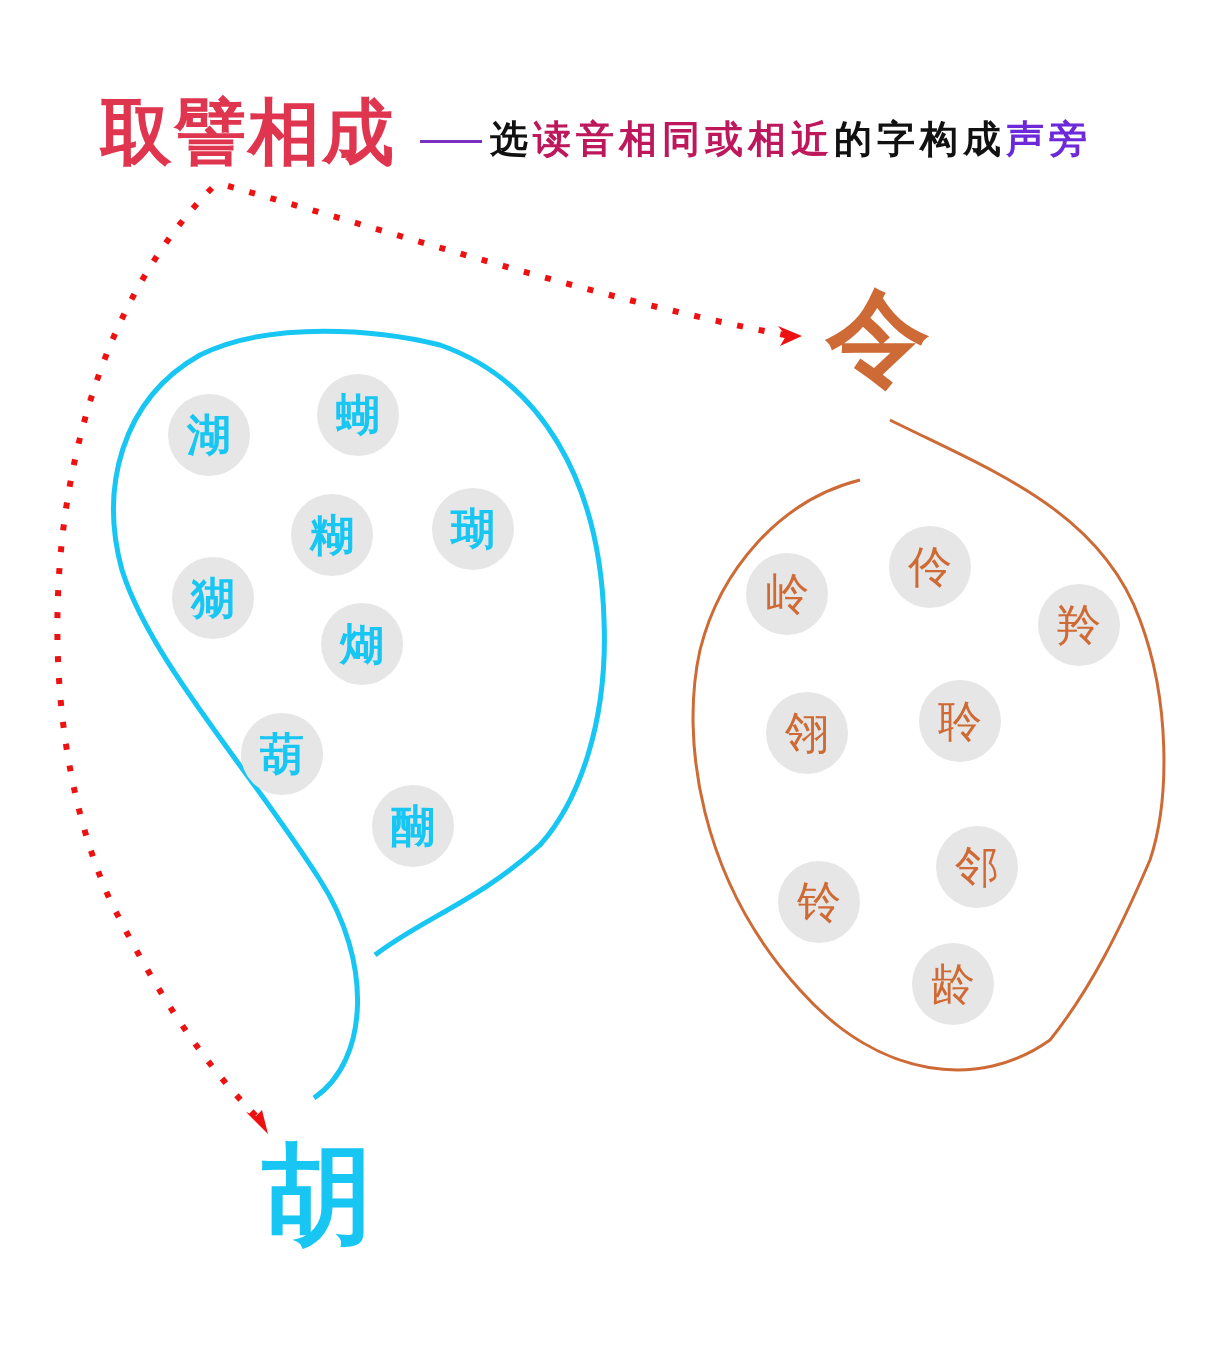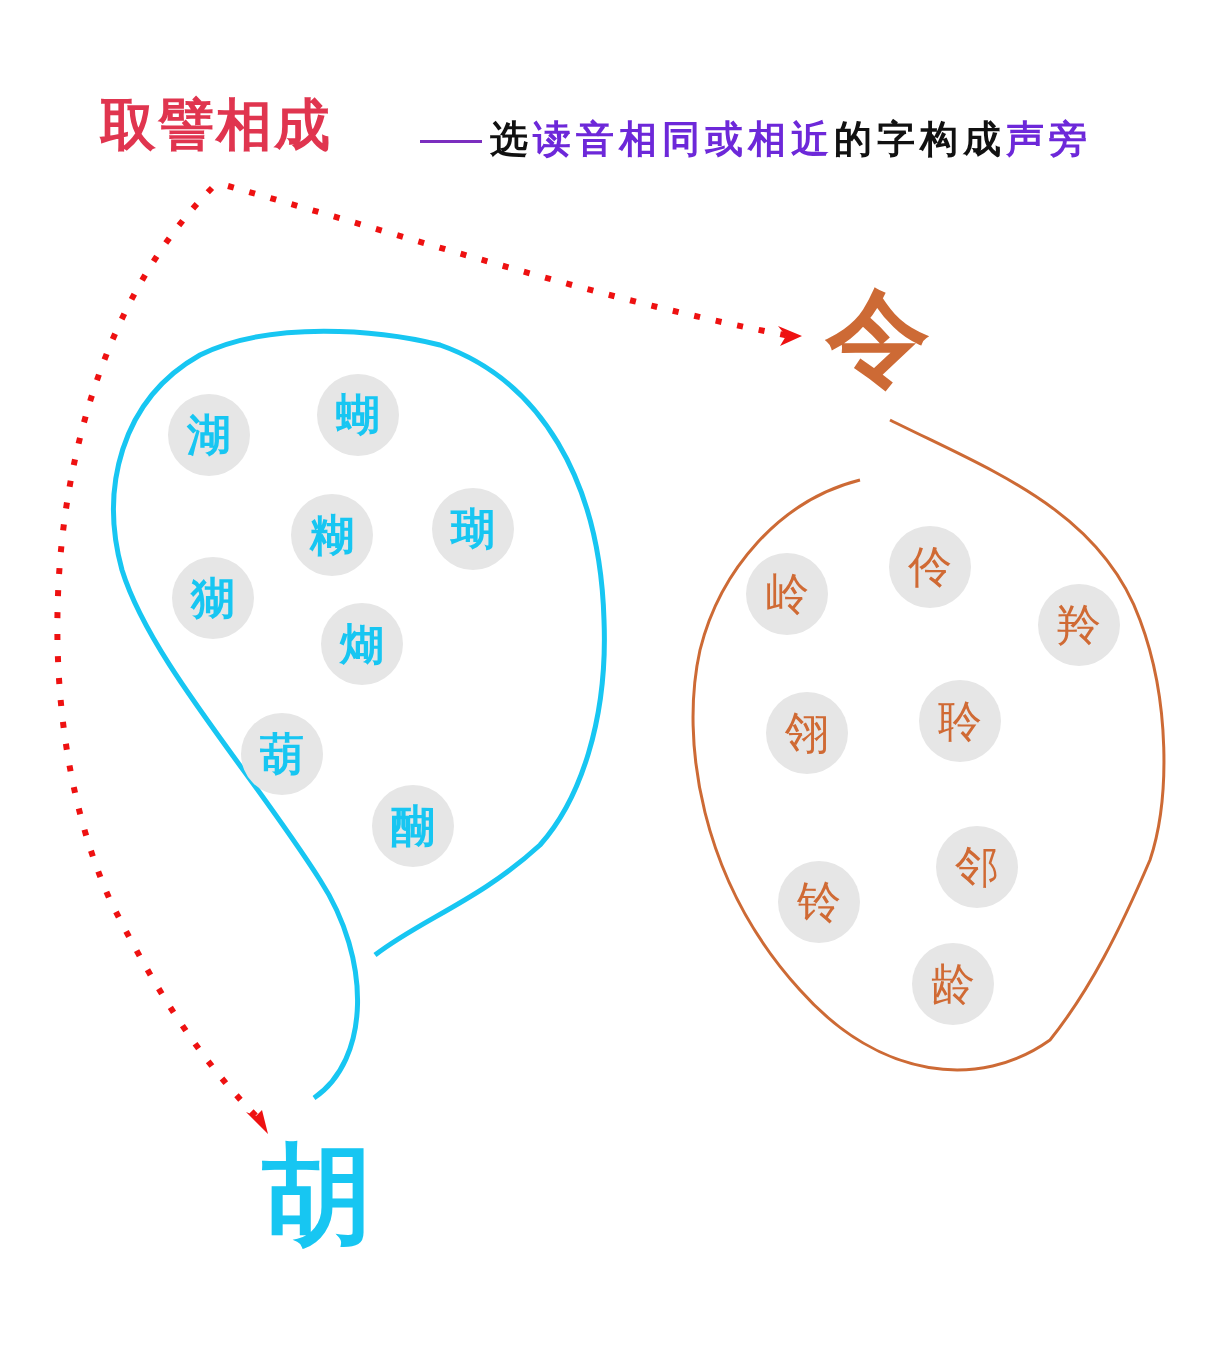--- a/index.html
+++ b/index.html
@@ -1,25 +1,25 @@
 <!DOCTYPE html>
 <html><head>
 <meta charset="utf-8">
 <style>
   html, body { margin:0; padding:0; background:#ffffff; }
   body { width:1232px; height:1370px; position:relative; overflow:hidden;
          font-family:"DejaVu Sans", sans-serif; }
-  .title-main { position:absolute; left:100px; top:96px; font-size:56px; font-weight:bold;
+  .title-main { position:absolute; left:100px; top:96px; font-size:72px; font-weight:bold;
          color:#e0354f; letter-spacing:2px; font-family:"DejaVu Serif", serif; line-height:1; }
   .title-dash { position:absolute; left:420px; top:140px; width:62px; height:3px; background:#7b2fbf; }
   .subtitle { position:absolute; left:490px; top:120px; font-size:38px; font-weight:bold;
          letter-spacing:5px; line-height:1; white-space:nowrap; }
   .subtitle span { display:inline-block; }
   .c-black { color:#111111; }
-  .c-pink { color:#6d28d9; }
+  .c-pink { color:#be185d; }
   .c-cyan { color:#6d28d9; }
   svg.lines { position:absolute; left:0; top:0; }
   .bubble { position:absolute; width:82px; height:82px; border-radius:50%; background:#e6e6e6;
          display:flex; align-items:center; justify-content:center; font-size:44px; font-weight:bold; line-height:1; }
   .bubble.cyan { color:#17c6f2; }
   .bubble.orange { color:#d06a34; font-weight:normal; }
   .big { position:absolute; font-family:"DejaVu Serif", serif; font-weight:bold; line-height:1; }
   .big.ling { left:826px; top:285px; font-size:104px; color:#cd6a35; }
   .big.hu { left:262px; top:1140px; font-size:110px; color:#17c6f2; }
 </style>

